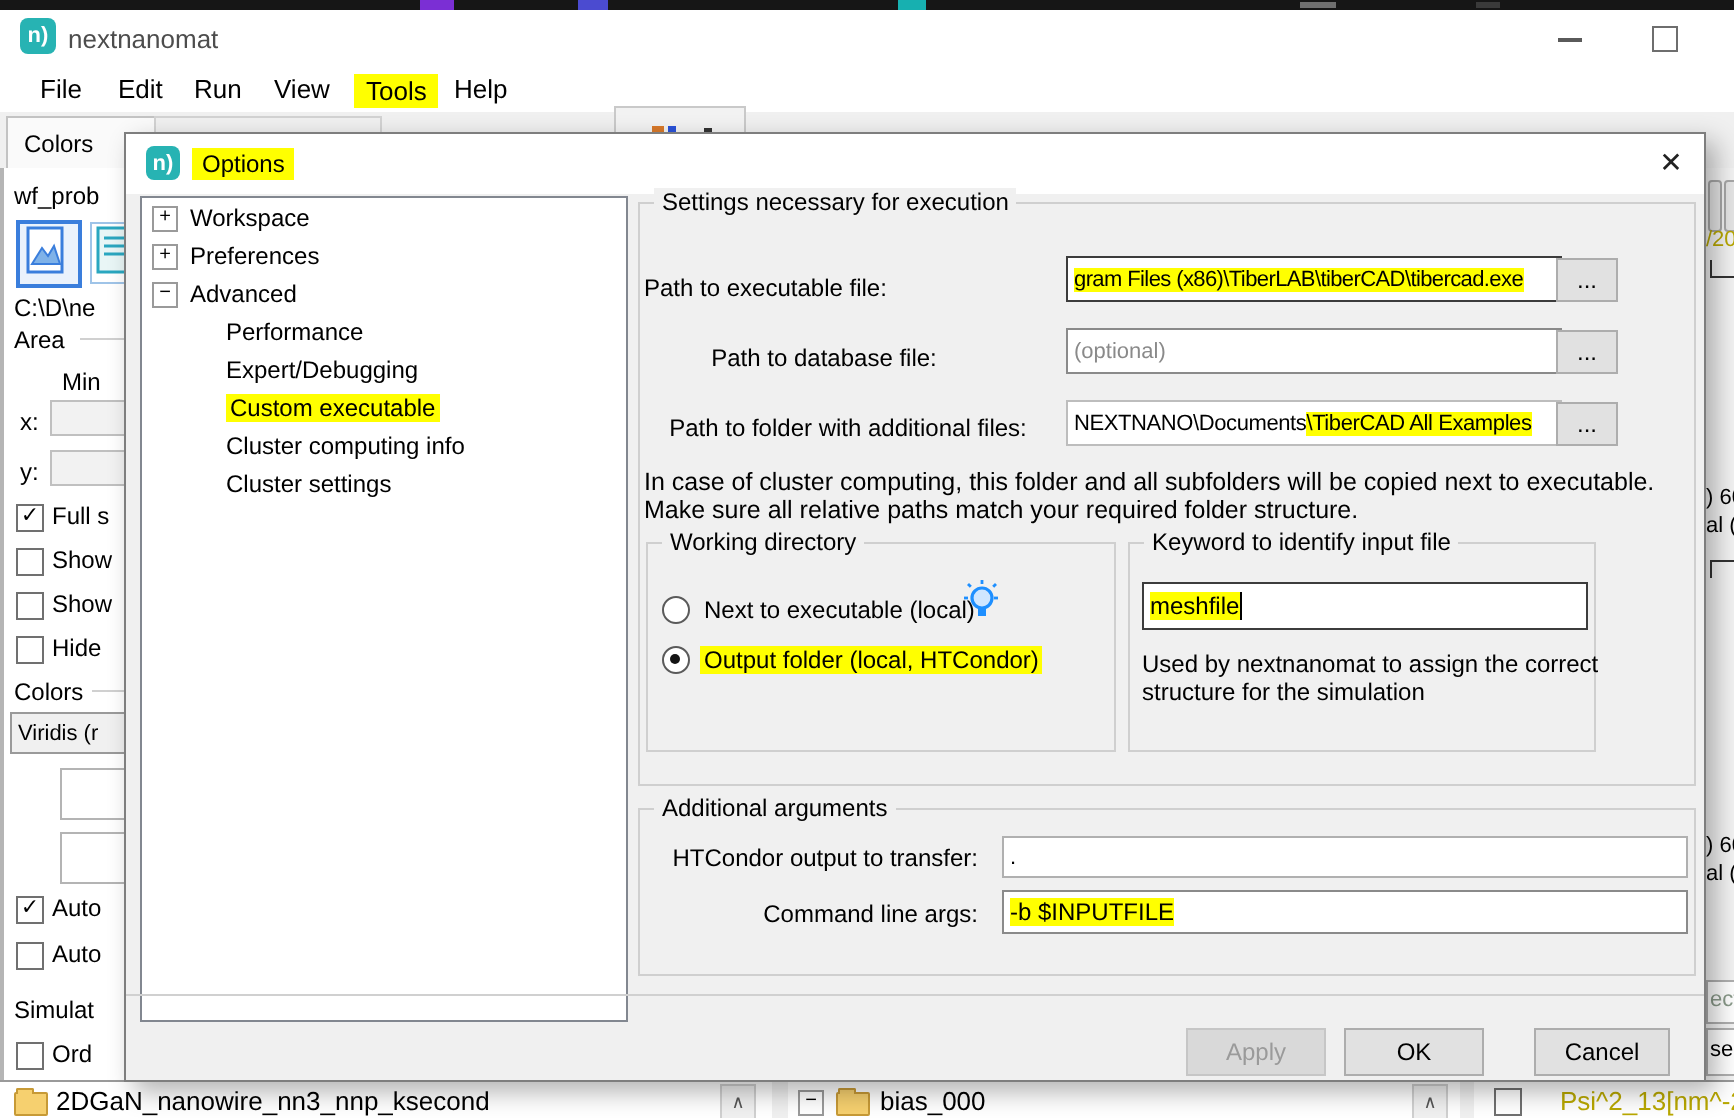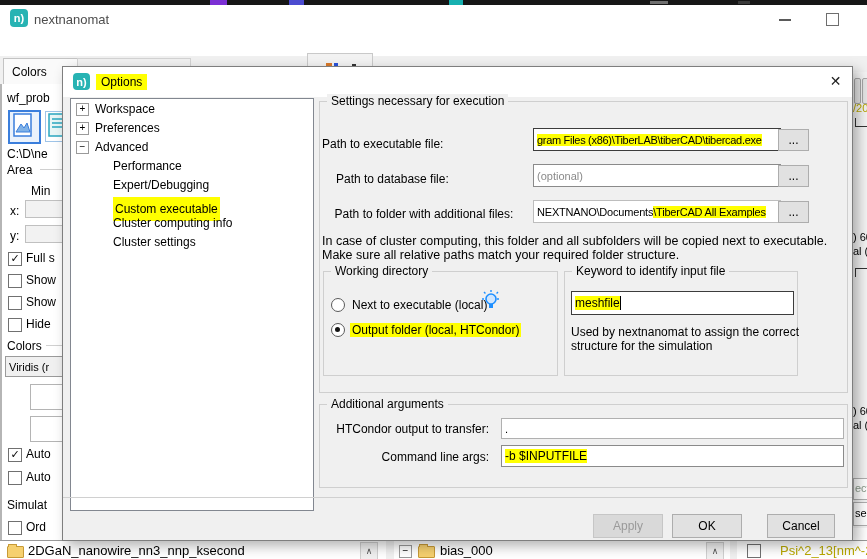--- a/index.html
+++ b/index.html
@@ -50,20 +50,28 @@
   <div class="abs" style="left:650px;top:1px;width:18px;height:3px;background:#6f6f6f"></div>
   <div class="abs" style="left:738px;top:1px;width:12px;height:3px;background:#3a3a3a"></div>
 
   <div class="abs" style="left:0;top:5px;width:867px;height:28px;background:#fff">
     <div class="logo" style="left:10px;top:4px;width:18px;height:18px">n)</div>
     <span class="txt" style="left:34px;top:7px;color:#4d4d4d;font-size:13px">nextnanomat</span>
     <div class="abs" style="left:779px;top:14px;width:12px;height:2px;background:#5a5a5a"></div>
     <div class="abs" style="left:826px;top:8px;width:11px;height:11px;border:1px solid #6e6e6e;background:#fff"></div>
   </div>
 
+  <div class="abs" style="left:0;top:33px;width:867px;height:23px;background:#fff">
+    <span class="txt" style="left:20px;top:4px;font-size:13px">File</span>
+    <span class="txt" style="left:59px;top:4px;font-size:13px">Edit</span>
+    <span class="txt" style="left:97px;top:4px;font-size:13px">Run</span>
+    <span class="txt" style="left:137px;top:4px;font-size:13px">View</span>
+    <span class="txt hl" style="left:177px;top:4px;font-size:13px;padding:1px 6px">Tools</span>
+    <span class="txt" style="left:227px;top:4px;font-size:13px">Help</span>
+  </div>
 
   <div class="abs" style="left:0;top:56px;width:867px;height:28px;background:#f0f0f0;border-bottom:1px solid #d7d7d7">
     <div class="abs" style="left:3px;top:2px;width:74px;height:26px;background:#fafafa;border:1px solid #c3c3c3;border-bottom:none">
       <span class="txt" style="left:8px;top:6px">Colors</span>
     </div>
     <div class="abs" style="left:77px;top:2px;width:112px;height:26px;background:#f0f0f0;border:1px solid #d2d2d2;border-bottom:none"></div>
     <div class="abs" style="left:307px;top:-3px;width:64px;height:14px;background:#f2f2f2;border:1px solid #c9c9c9">
       <div class="abs" style="left:18px;top:9px;width:6px;height:3px;background:#d8792a"></div>
       <div class="abs" style="left:26px;top:9px;width:4px;height:3px;background:#2a52d8"></div>
       <div class="abs" style="left:44px;top:10px;width:4px;height:2px;background:#333"></div>
@@ -137,21 +145,21 @@
       <div class="folder" style="left:24px;top:5px"></div>
       <span class="txt" style="left:46px;top:2px;font-size:13px">bias_000</span>
       <div class="upbtn" style="left:312px;top:1px">∧</div>
     </div>
     <div class="abs" style="left:737px;top:0;width:130px;height:19px;background:#fff;border-top:1px solid #9a9a9a">
       <div class="chkbox" style="left:10px;top:3px"></div>
       <span class="txt olive" style="left:43px;top:2px;font-size:13px">Psi^2_13[nm^-2]</span>
     </div>
   </div>
 
-  <div class="abs" style="left:853px;top:72px;width:14px;height:456px;background:#f4f4f4;overflow:hidden">
+  <div class="abs" style="left:853px;top:84px;width:14px;height:456px;background:#f4f4f4;overflow:hidden">
     <div class="abs" style="left:1px;top:6px;width:5px;height:24px;background:#e6e6e6;border:1px solid #a8a8a8;border-radius:2px"></div>
     <div class="abs" style="left:9px;top:6px;width:6px;height:24px;background:#e6e6e6;border:1px solid #a8a8a8;border-radius:2px"></div>
     <span class="txt olive" style="left:0;top:30px;font-size:11px">/20</span>
     <div class="abs" style="left:2px;top:46px;width:12px;height:8px;border-left:1px solid #333;border-bottom:1px solid #333"></div>
     <span class="txt" style="left:0;top:159px;font-size:11px">) 60</span>
     <span class="txt" style="left:0;top:173px;font-size:11px">al (</span>
     <div class="abs" style="left:2px;top:196px;width:12px;height:8px;border-left:1px solid #333;border-top:1px solid #333"></div>
     <span class="txt" style="left:0;top:333px;font-size:11px">) 60</span>
     <span class="txt" style="left:0;top:347px;font-size:11px">al (</span>
     <div class="abs" style="left:0;top:406px;width:15px;height:20px;background:#fff;border:1px solid #b0b0b0">
@@ -173,36 +181,36 @@
 
     <div class="abs" style="left:7px;top:31px;width:242px;height:411px;background:#fff;border:1px solid #828790">
       <div class="exp" style="left:5px;top:4px">+</div>
       <span class="tree-item" style="left:24px;top:3px">Workspace</span>
       <div class="exp" style="left:5px;top:23px">+</div>
       <span class="tree-item" style="left:24px;top:22px">Preferences</span>
       <div class="exp" style="left:5px;top:42px">−</div>
       <span class="tree-item" style="left:24px;top:41px">Advanced</span>
       <span class="tree-item" style="left:42px;top:60px">Performance</span>
       <span class="tree-item" style="left:42px;top:79px">Expert/Debugging</span>
-      <span class="tree-item hl" style="left:42px;top:98px;padding:5px 2px">Custom executable</span>
+      <span class="tree-item hl" style="left:42px;top:98px;padding:0 2px">Custom executable</span>
       <span class="tree-item" style="left:42px;top:117px">Cluster computing info</span>
       <span class="tree-item" style="left:42px;top:136px">Cluster settings</span>
     </div>
 
     <div class="gb" style="left:256px;top:34px;width:527px;height:290px">
       <span class="gtitle">Settings necessary for execution</span>
     </div>
 
     <span class="txt" style="left:259px;top:70px;width:204px;text-align:left">Path to executable file:</span>
     <div class="tb focus" style="left:470px;top:61px;width:240px;height:21px;letter-spacing:-0.3px">
       <span class="hl">gram Files (x86)\TiberLAB\tiberCAD\tibercad.exe</span>
     </div>
     <div class="btn" style="left:715px;top:62px;width:29px;height:20px">...</div>
 
-    <span class="txt" style="left:273px;top:105px;width:204px;text-align:left">Path to database file:</span>
+    <span class="txt" style="left:247px;top:105px;width:204px;text-align:center">Path to database file:</span>
     <div class="tb" style="left:470px;top:97px;width:240px;height:21px">
       <span class="gray">(optional)</span>
     </div>
     <div class="btn" style="left:715px;top:98px;width:29px;height:20px">...</div>
 
     <span class="txt" style="left:259px;top:140px;width:204px;text-align:center">Path to folder with additional files:</span>
     <div class="tb" style="left:470px;top:133px;width:240px;height:21px;border-color:#bdbdbd;letter-spacing:-0.2px">
       <span>NEXTNANO\Documents</span>
         <span class="hl">\TiberCAD All Examples</span>
     </div>

